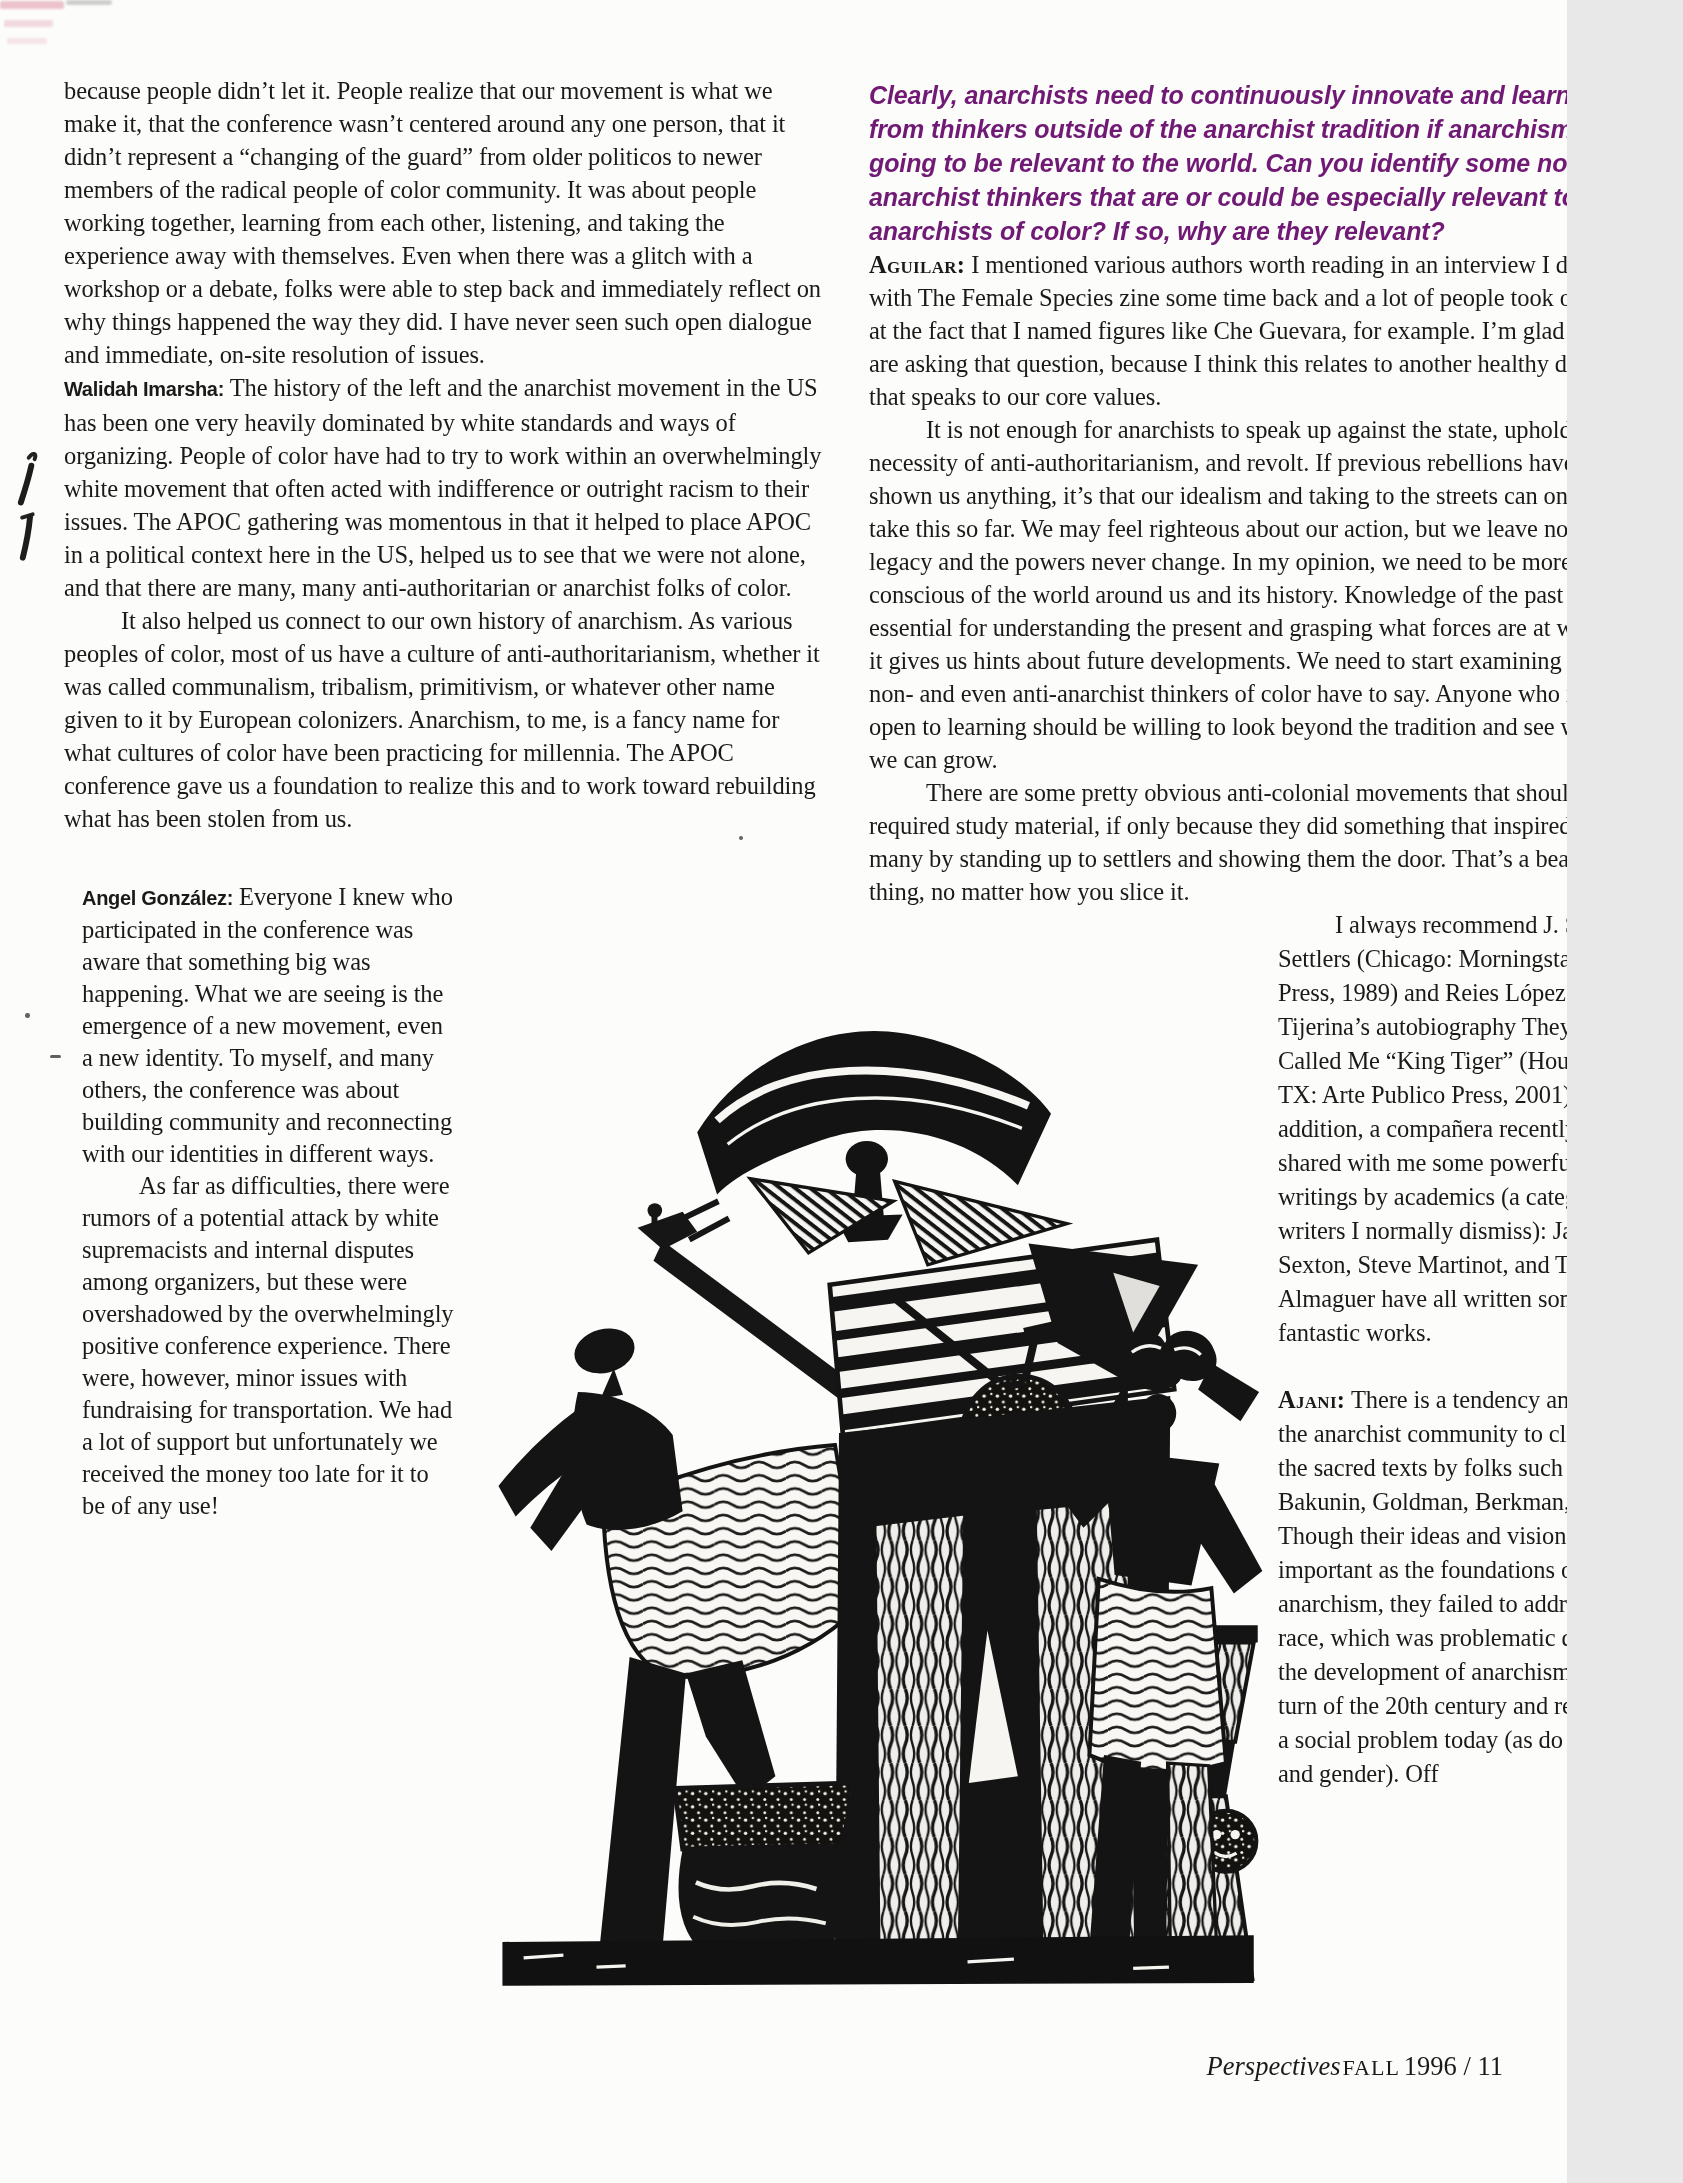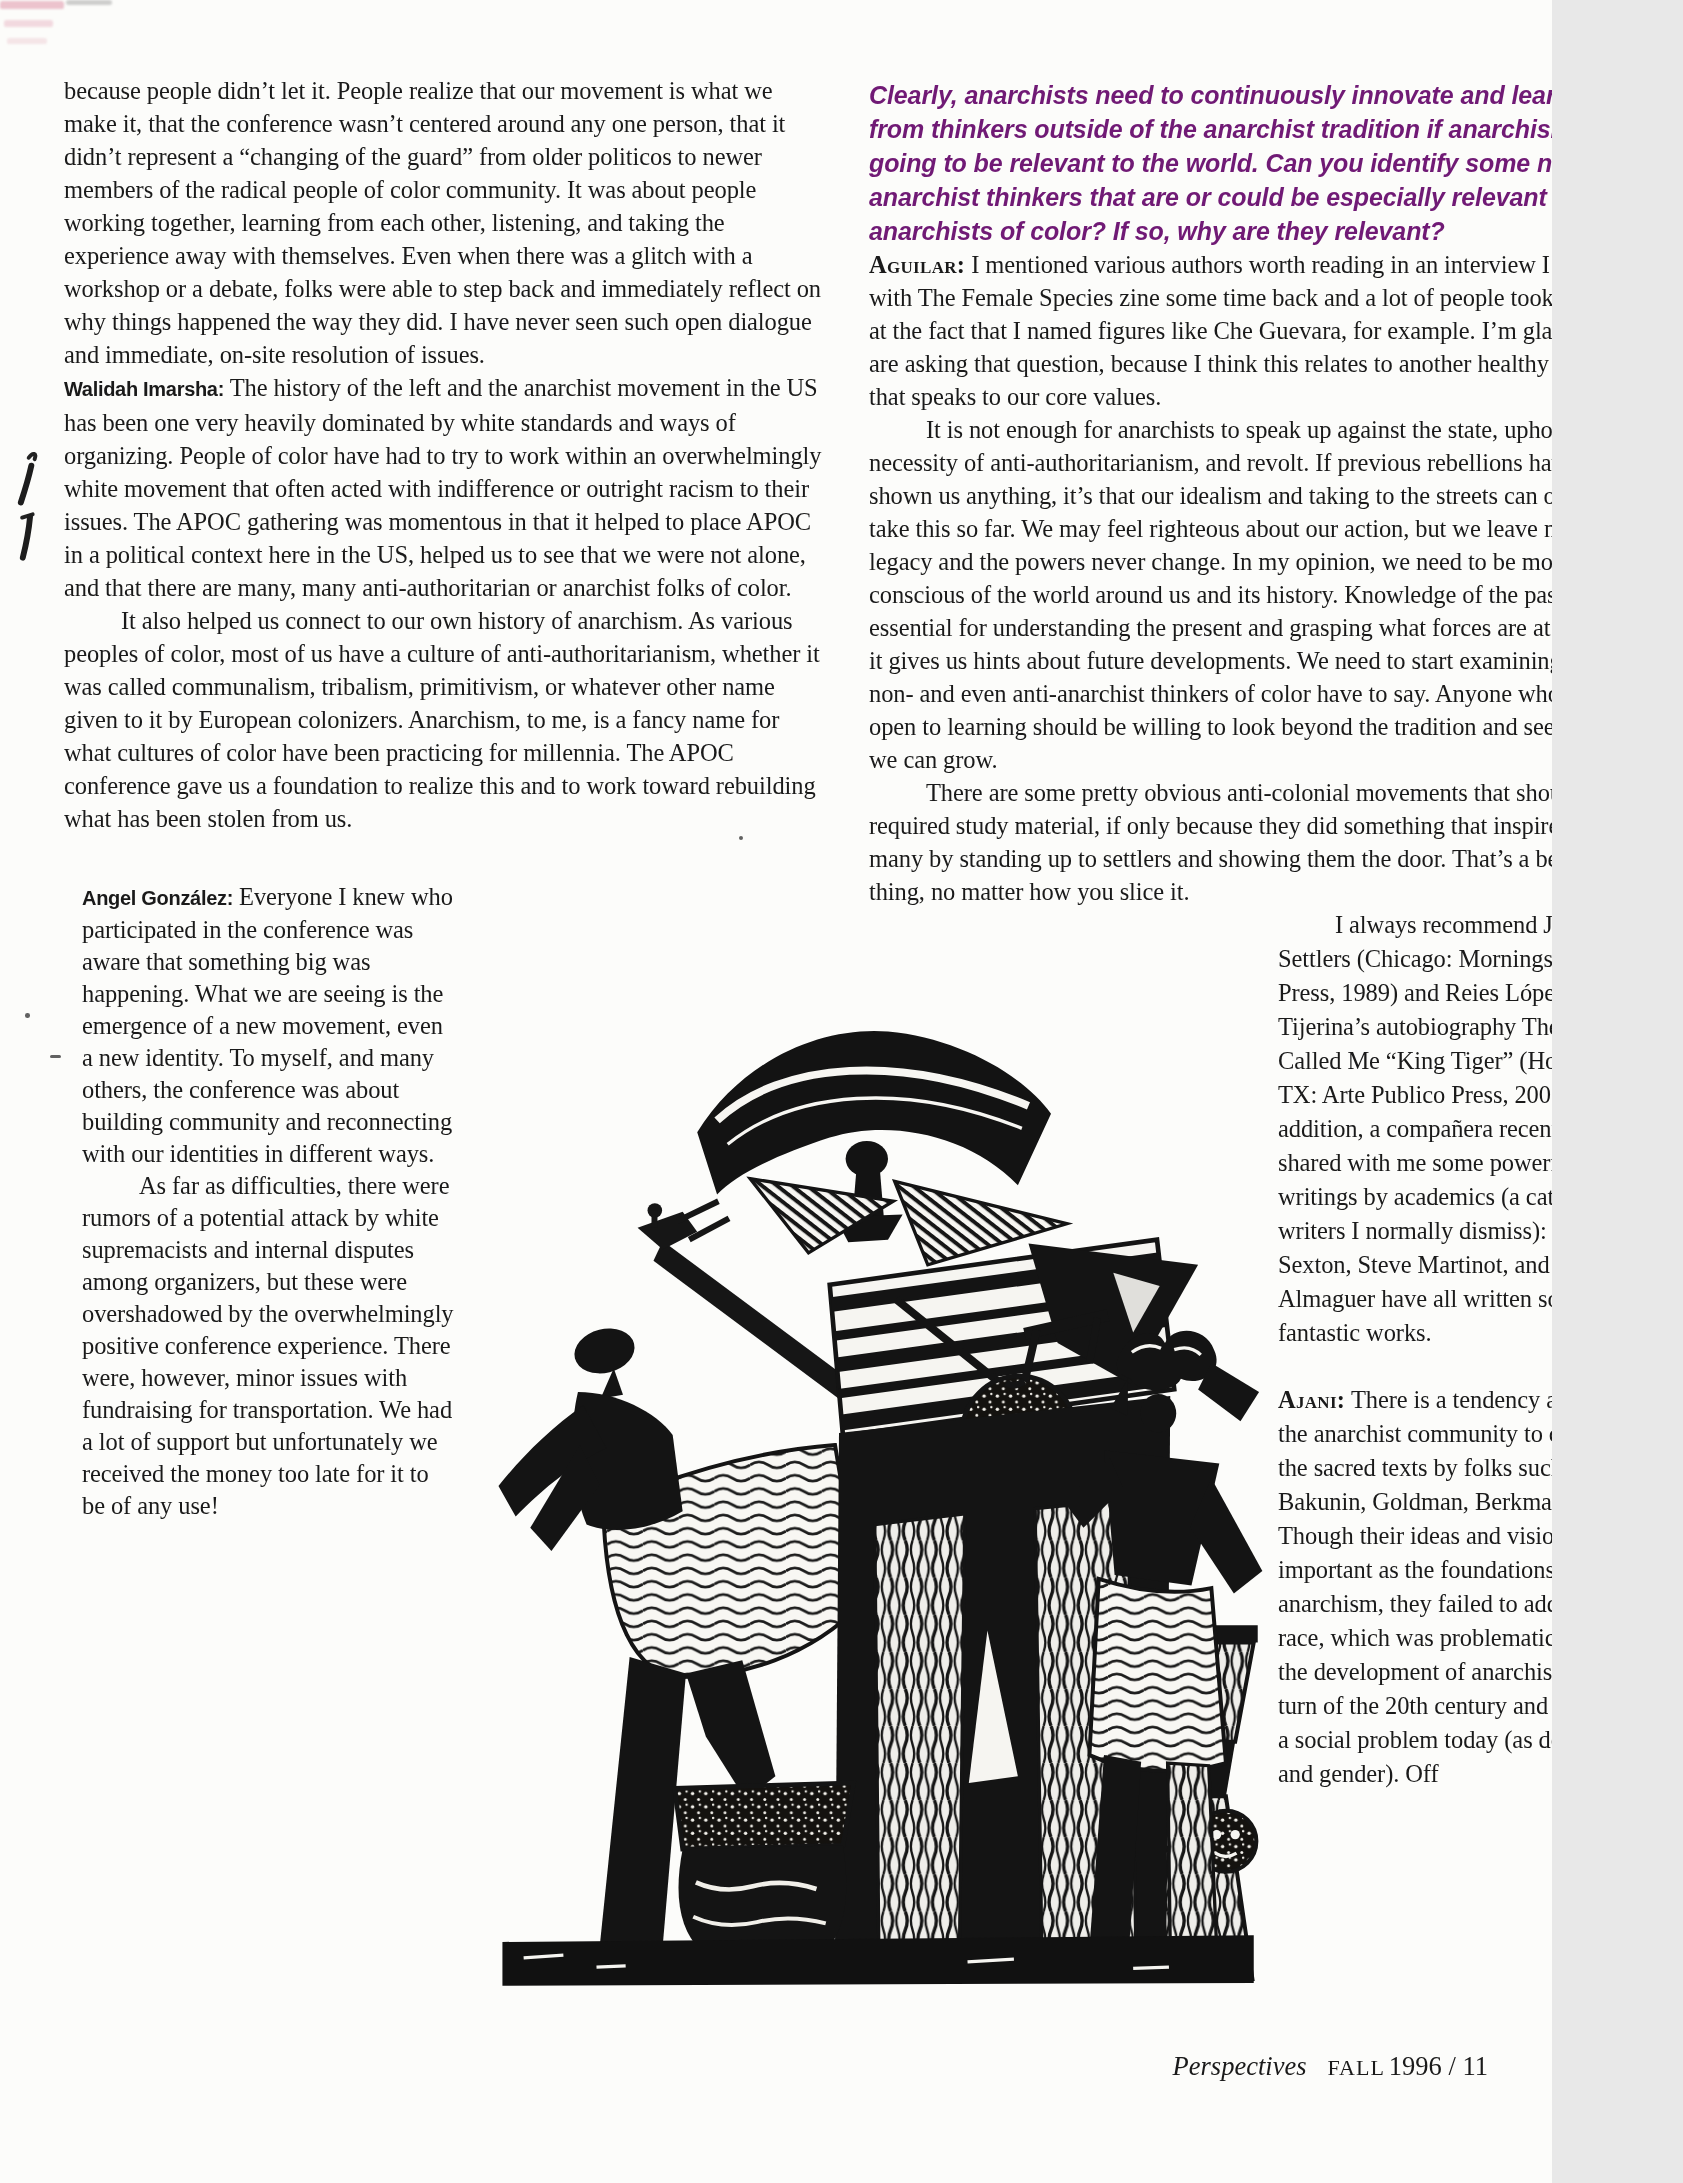--- a/index.html
+++ b/index.html
@@ -1,19 +1,19 @@
 <!DOCTYPE html>
 <html style="font-size:10.6px"><head>
 <meta charset="utf-8">
 <style>
   html,body { margin:0; padding:0; background:#e8e8e8; }
   .page {
     position:relative; width:1552px; height:2183px;
     background:#fcfcfa; overflow:hidden;
-    color:#1a1a1a; font-family:"Liberation Serif", serif;
+    color:#1a1a1a; font-family:"Liberation Serif", serif;padding-left:15px;
   }
   .col { position:absolute; }
   .col-left  { left:64px;  top:74px; width:760px; }
   .col-right { left:869px; top:78px; width:762px; }
   .col p { margin:0; font-size:24.5px; line-height:33px; letter-spacing:-0.1px; }
   .question {
     font-family:"Liberation Sans", sans-serif;
     font-style:italic; font-weight:700;
     font-size:25px !important; line-height:34px !important; letter-spacing:-0.1px;
     color:#701a75;
@@ -29,21 +29,21 @@
   .mt-sm { margin-top:20px; }
   .narrow-left  { width:375px; margin-top:46px;margin-left:18px; }
   .narrow-left p  { line-height:32px; }
   .narrow-right { width:359px; margin-left:409px; margin-top:0; }
   .narrow-right p { line-height:34px; }
   .footer {
     position:absolute; top:2051px; right:64px;
     font-size:26.5px; white-space:nowrap;
   }
   .footer-journal { font-style:italic;margin-top:34px; }
-  .footer-season { font-size:22px; letter-spacing:1px; margin:0 4px 0 21px; }
+  .footer-season { font-size:22px; letter-spacing:1px; margin:0 4px 0 2px; }
   .illustration { position:absolute; left:464px; top:1021px; width:803px; height:966px; }
   .margin-marks { position:absolute; left:9.3px; top:448px; width:46px; height:126px; }
   .smudge { position:absolute; border-radius:2.6px; filter:blur(1.3px); }
   .smudge-1 { left:0; top:1.3px;  width:64px; height:8px; background:rgba(222,148,168,.55); }
   .smudge-2 { left:4px; top:20px; width:49px; height:6.6px; background:rgba(228,166,182,.40); }
   .smudge-3 { left:6.6px; top:38px; width:40px; height:6px; background:rgba(230,175,190,.30); }
   .smudge-4 { left:66px; top:0; width:46px; height:5.3px; background:rgba(120,120,120,.35); }
   .speck { position:absolute; background:#2e2e2e; border-radius:50%; opacity:.75; }
   .speck-1 { left:25px;  top:1013px; width:4.6px;  height:4.6px; }
   .speck-2 { left:50px;  top:1055px; width:10.6px; height:3.3px; border-radius:2px; }

